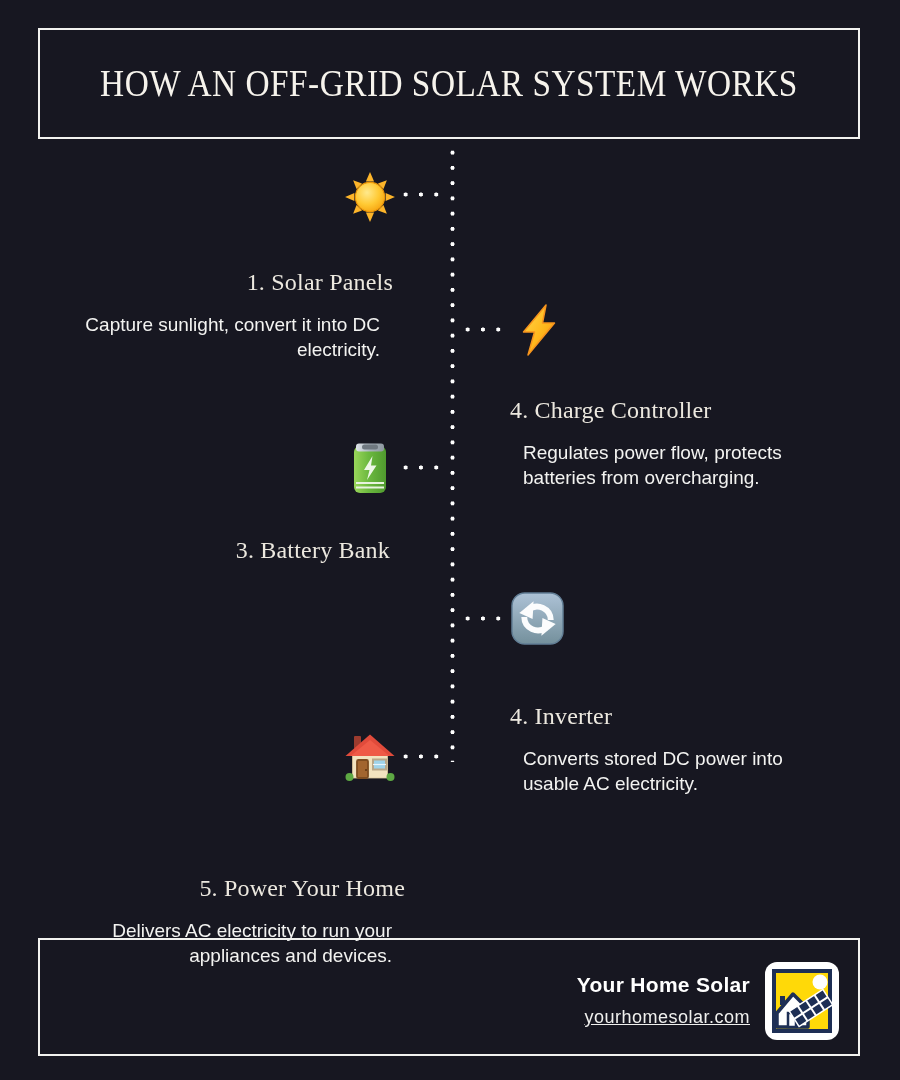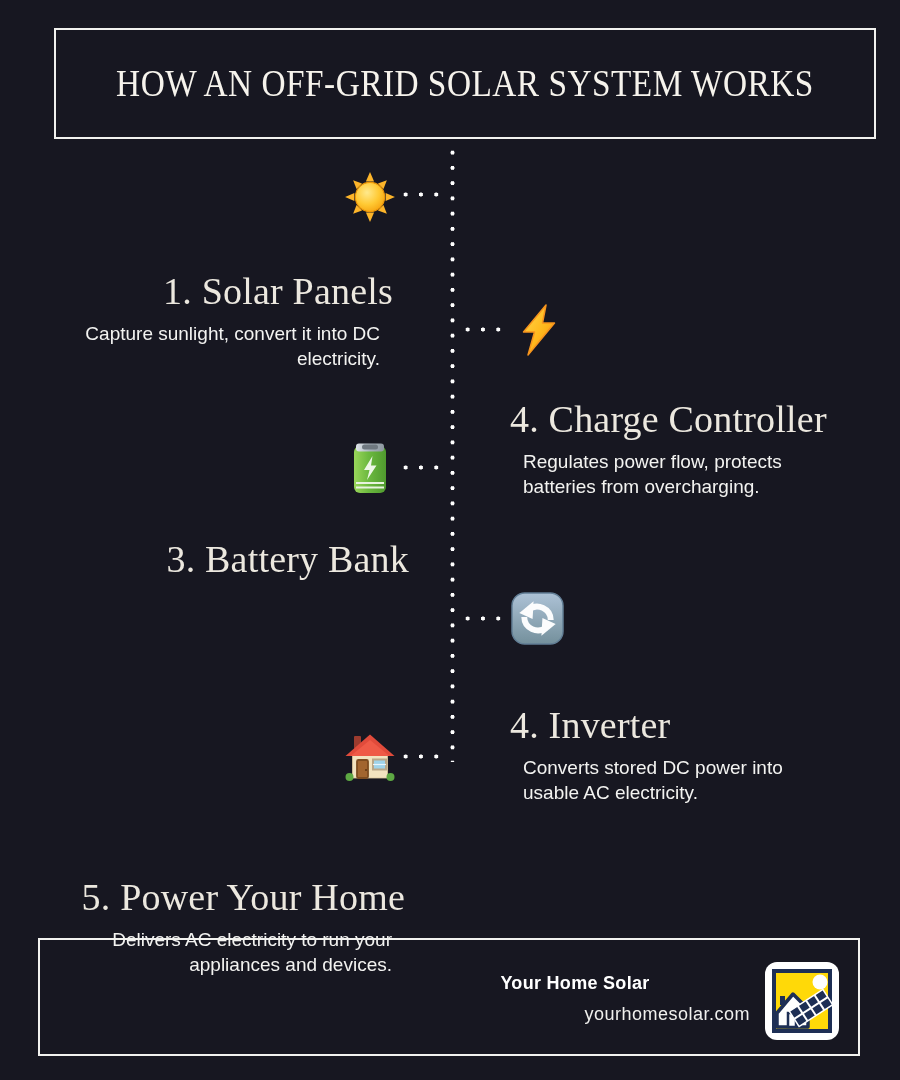--- a/index.html
+++ b/index.html
@@ -9,21 +9,21 @@
     font-family:"Liberation Sans", sans-serif;
     position:relative;overflow:hidden;
   }
   .stage{position:absolute;inset:0;width:900px;height:1080px;}
 
   
   .frame{
     position:absolute;left:38px;width:818px;
     border:2px solid #f2f2ef;background:transparent;
   }
-  .header-frame{top:28px;height:107px;display:flex;align-items:center;justify-content:center;margin-left:16px;}
+  .header-frame{top:28px;height:107px;display:flex;align-items:center;justify-content:center;}
   .title{
     font-family:"Liberation Serif", serif;
     font-size:34px;font-weight:500;color:#f6f3ec;
     letter-spacing:0.5px;white-space:nowrap;
     transform:scale(0.98,1.12);
   }
 
   
   .dots-v{
     position:absolute;left:450px;top:145px;width:5px;height:617px;
@@ -34,36 +34,36 @@
     position:absolute;height:5px;width:48px;
     background-image:radial-gradient(circle, #ffffff 1.8px, rgba(255,255,255,0) 2.3px);
     background-size:15.3px 5px;background-repeat:repeat-x;
   }
 
   .icon{position:absolute;}
 
   .step-text{position:absolute;}
   .step-text h2{
     font-family:"Liberation Serif", serif;
-    font-size:38px;font-weight:500;color:#ece8df;
-    margin:16px 0 7px 0;line-height:34px;letter-spacing:0.2px;
+    font-size:24px;font-weight:500;color:#ece8df;
+    margin:7px 0 7px 0;line-height:34px;letter-spacing:0.2px;
   }
   .step-text p{
     font-size:19px;line-height:25px;color:#f3f3f1;margin:13px;
   }
   .side-left{text-align:right;}
   .side-right{text-align:left;}
 
   
   .footer-frame{top:938px;height:114px;}
   .footer-text{
     position:absolute;top:973px;left:400px;width:350px;text-align:right;
   }
-  .brand{font-size:18px;font-weight:bold;color:#ffffff;letter-spacing:0.3px;margin:0 0 10px 0;text-align:center;}
-  .website{font-size:18px;color:#f0f0ee;letter-spacing:0.5px;margin:0;}
+  .brand{font-size:21px;font-weight:bold;color:#ffffff;letter-spacing:0.3px;margin:0 0 10px 0;}
+  .website{font-size:18px;color:#f0f0ee;letter-spacing:0.5px;margin:0;text-decoration:underline;}
   .logo{position:absolute;left:764px;top:961px;}
 </style>
 </head>
 <body>
 
 <div class="stage">
 
   <div class="frame header-frame">
     <div class="title">HOW AN OFF-GRID SOLAR SYSTEM WORKS</div>
   </div>
@@ -172,21 +172,21 @@
   <div class="step-text side-left" style="left:40px;top:258px;width:353px;">
     <h2>1. Solar Panels</h2>
     <p>Capture sunlight, convert it into DC electricity.</p>
   </div>
 
   <div class="step-text side-right" style="left:510px;top:386px;width:330px;">
     <h2>4. Charge Controller</h2>
     <p>Regulates power flow, protects batteries from overcharging.</p>
   </div>
 
-  <div class="step-text side-left" style="left:56px;top:526px;width:353px;">
+  <div class="step-text side-left" style="left:37px;top:526px;width:353px;">
     <h2>3. Battery Bank</h2>
   </div>
 
   <div class="step-text side-right" style="left:510px;top:692px;width:330px;">
     <h2>4. Inverter</h2>
     <p>Converts stored DC power into usable AC electricity.</p>
   </div>
 
   <div class="step-text side-left" style="left:50px;top:864px;width:355px;">
     <h2>5. Power Your Home</h2>

